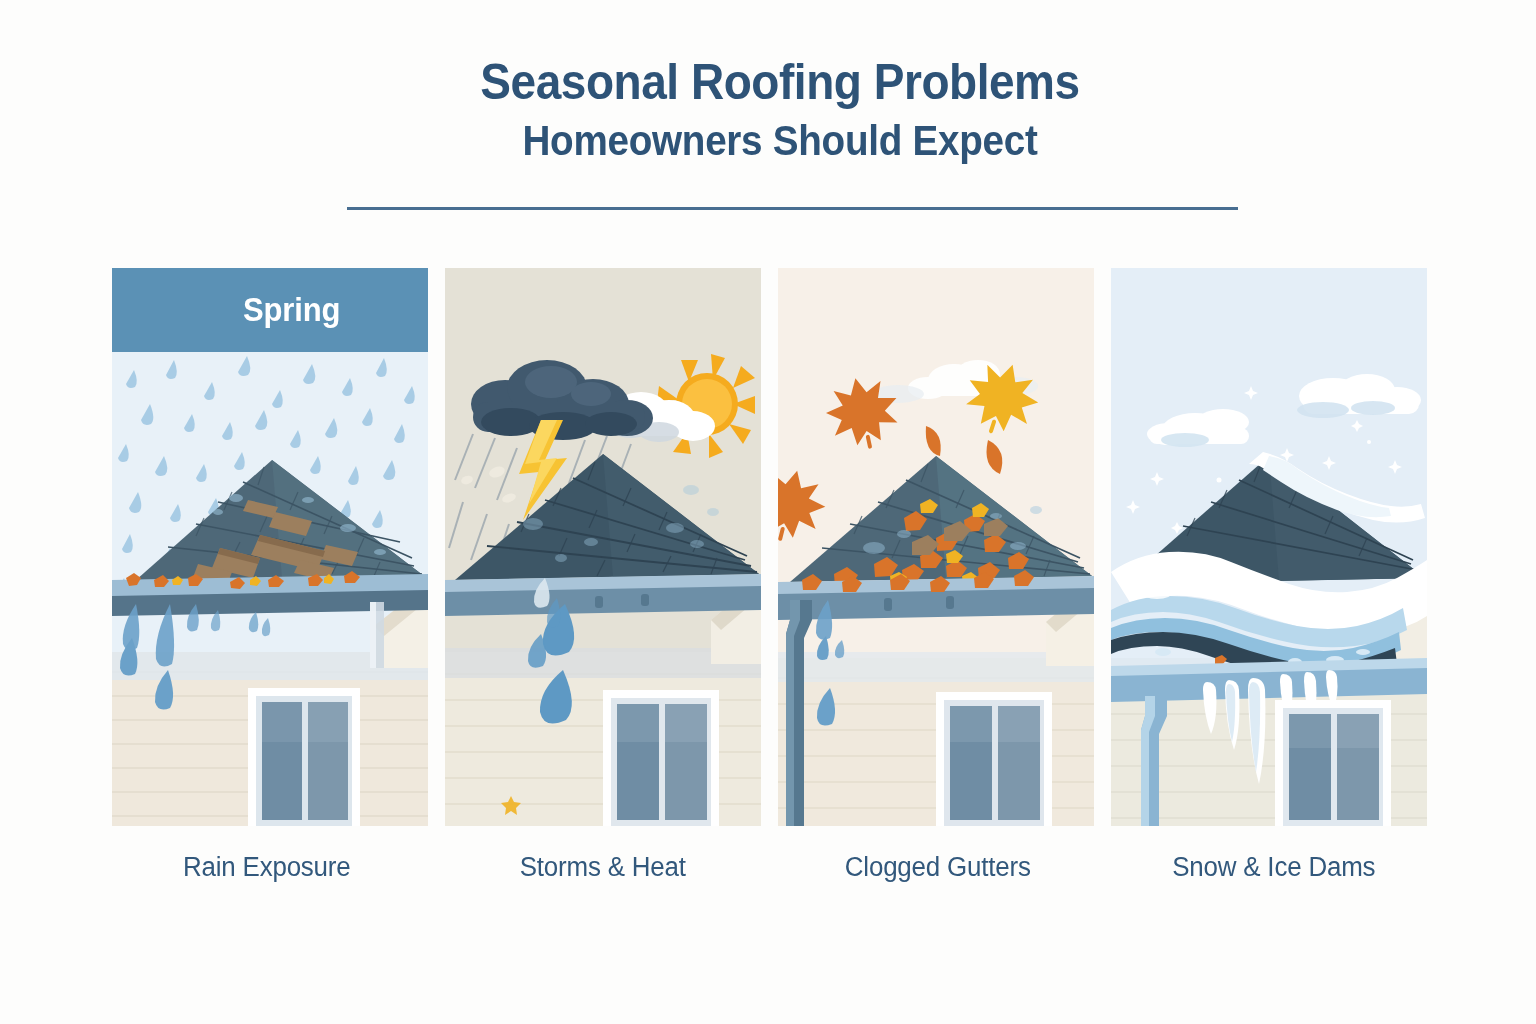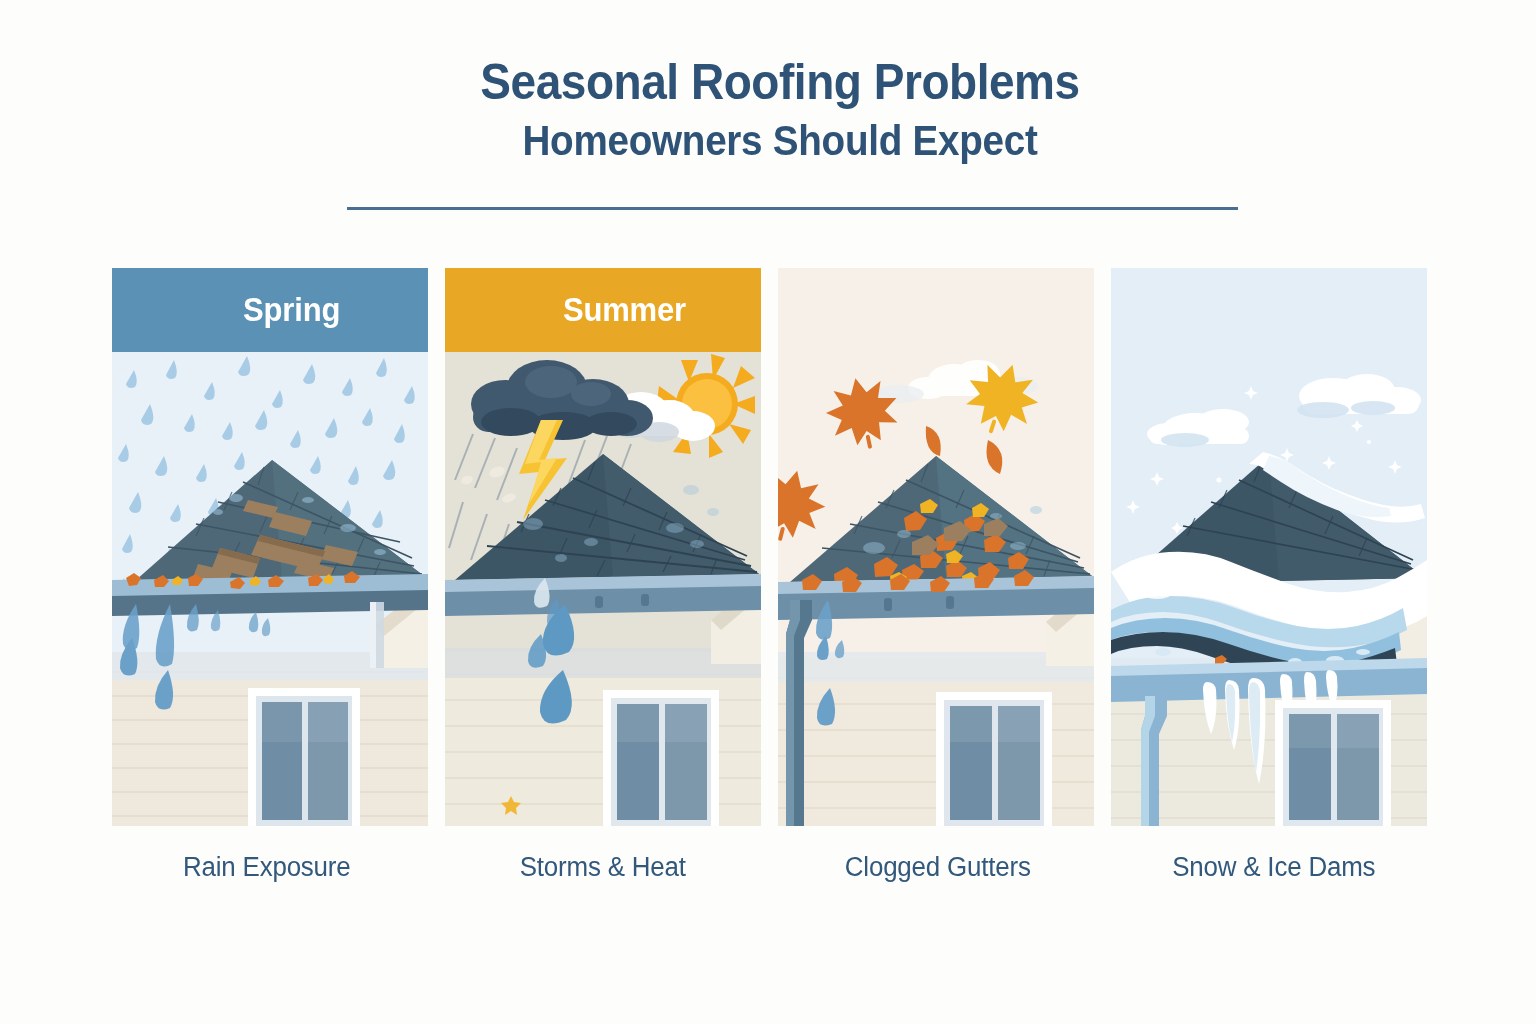--- a/index.html
+++ b/index.html
@@ -282,23 +282,20 @@
           <rect x="150" y="350" width="40" height="118" fill="#6f8da4"></rect>
           <rect x="196" y="350" width="40" height="118" fill="#7d97ab"></rect>
           <rect x="150" y="350" width="40" height="40" fill="#86a0b4" opacity="0.5"></rect>
           <rect x="196" y="350" width="40" height="40" fill="#92a9bb" opacity="0.5"></rect>
         </g>
       </svg>
     </div>
   </div>
 
   <div class="panel" style="background:#e4e1d6">
-    <div class="panel-header" style="background:#e8a826">
-      <span class="panel-header-label">Summer</span>
-    </div>
     <div class="scene">
       <svg width="316" height="474" viewBox="0 0 316 474">
         <rect x="0" y="0" width="316" height="474" fill="#e4e1d6"></rect>
 
         <g>
           <g fill="#f5ab1e">
             <path d="M236 8 l8 22 l9 -22 z"></path>
             <path d="M266 2 l2 26 l12 -22 z"></path>
             <path d="M296 14 l-8 22 l22 -10 z"></path>
             <path d="M310 44 l-22 8 l22 10 z"></path>

